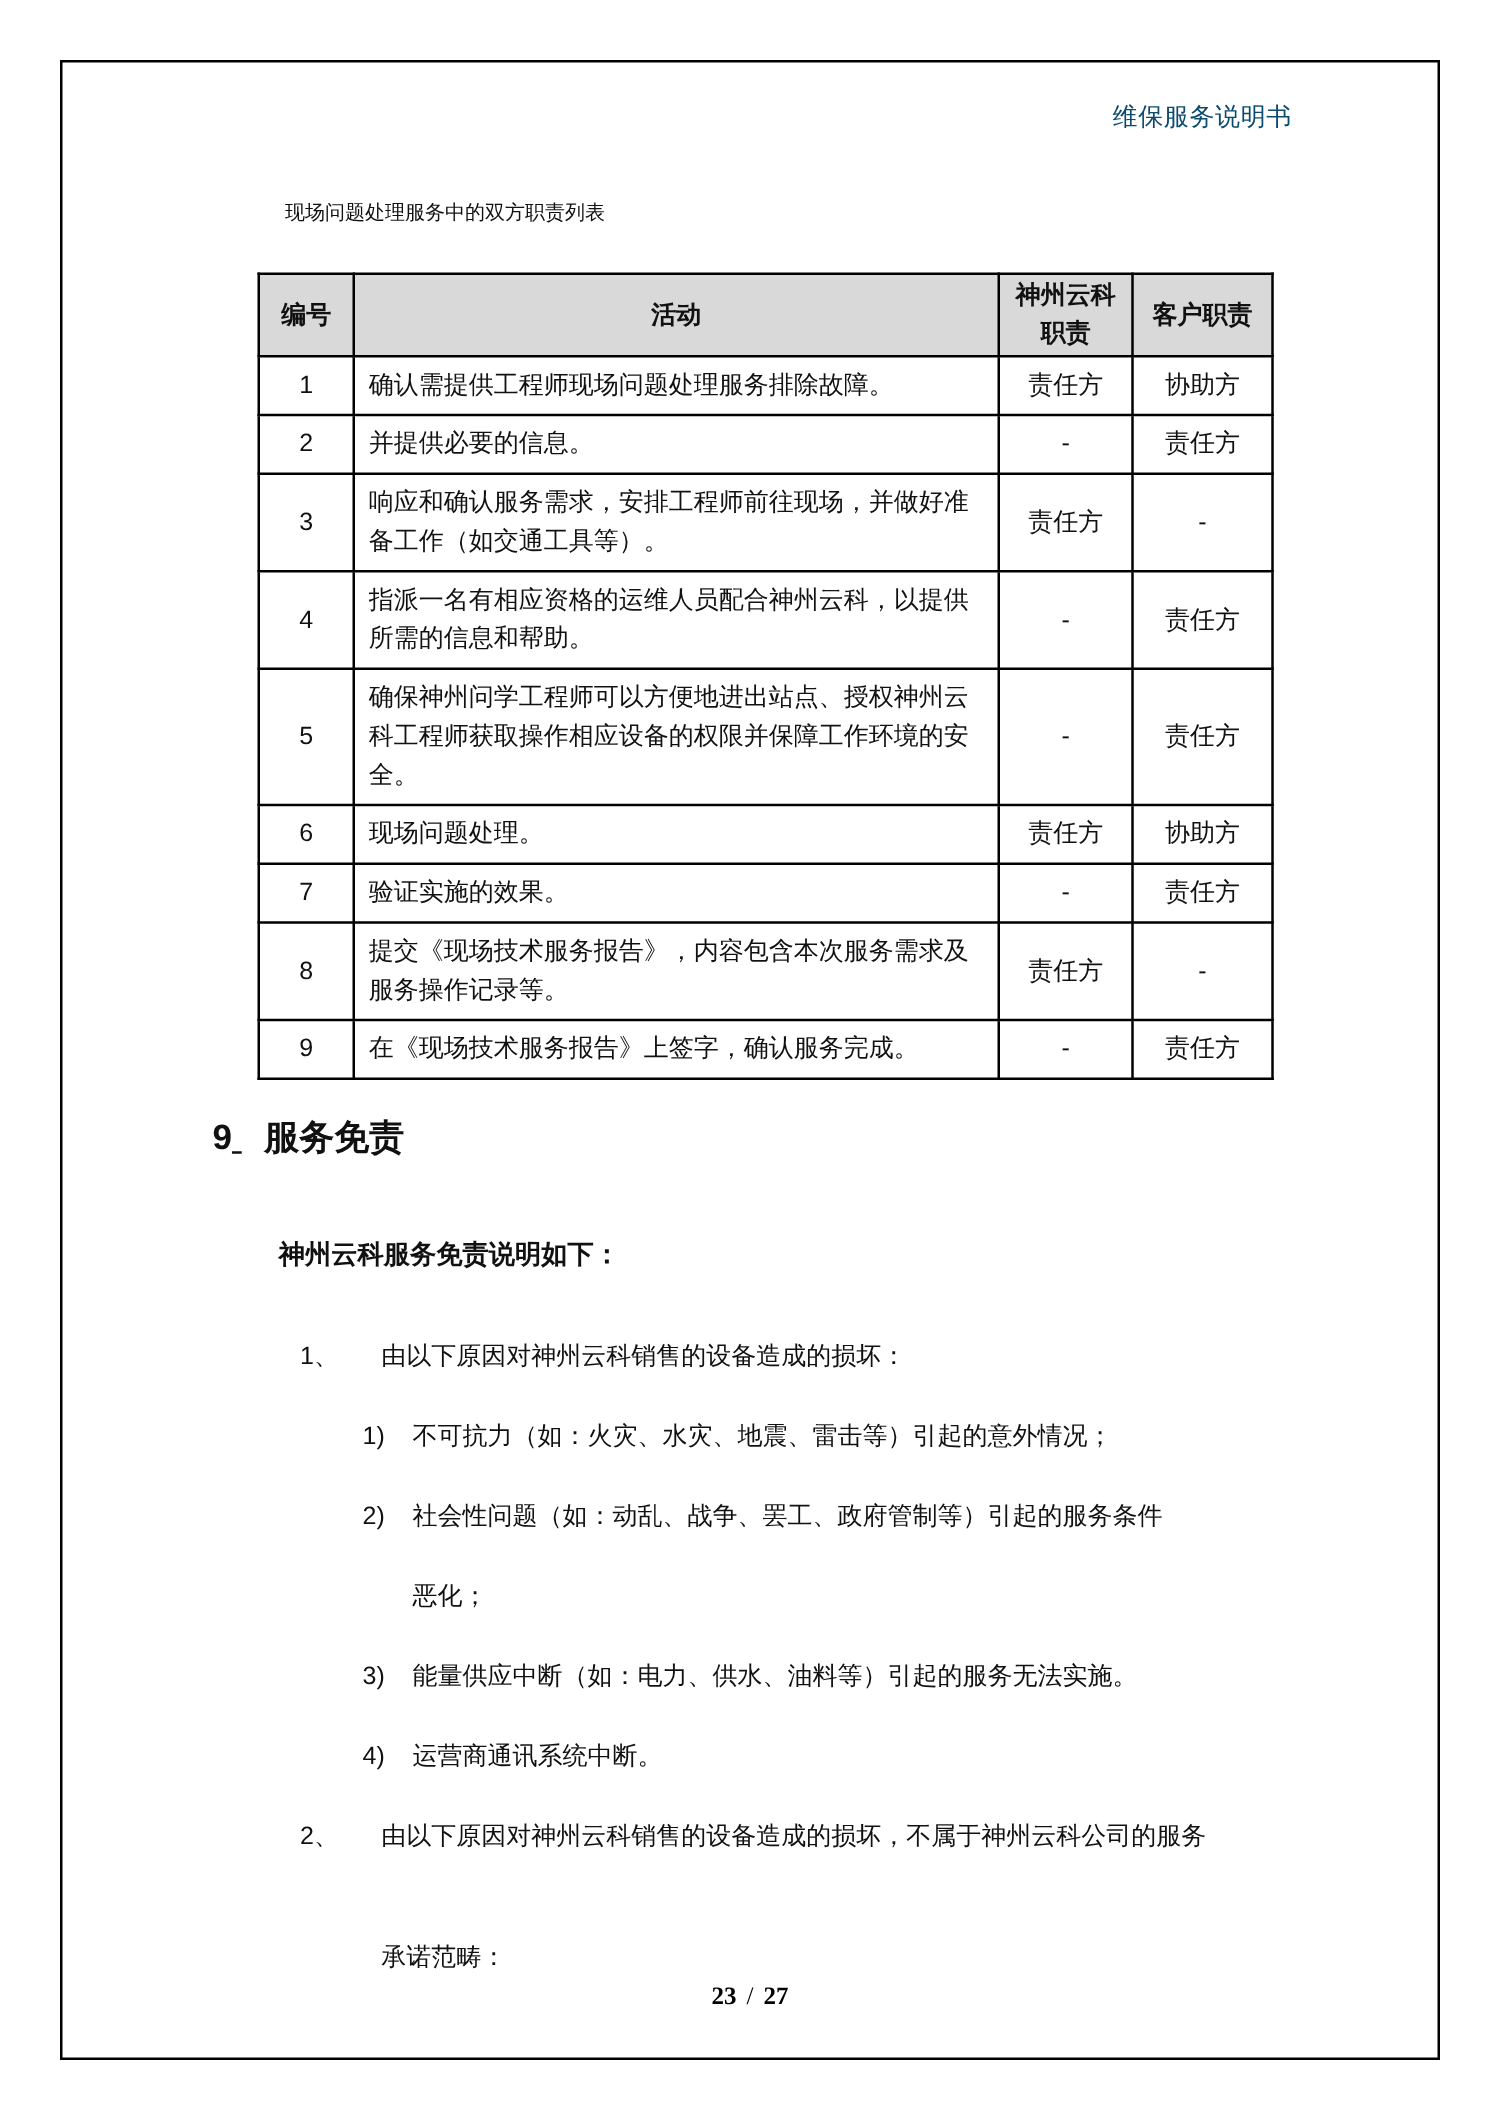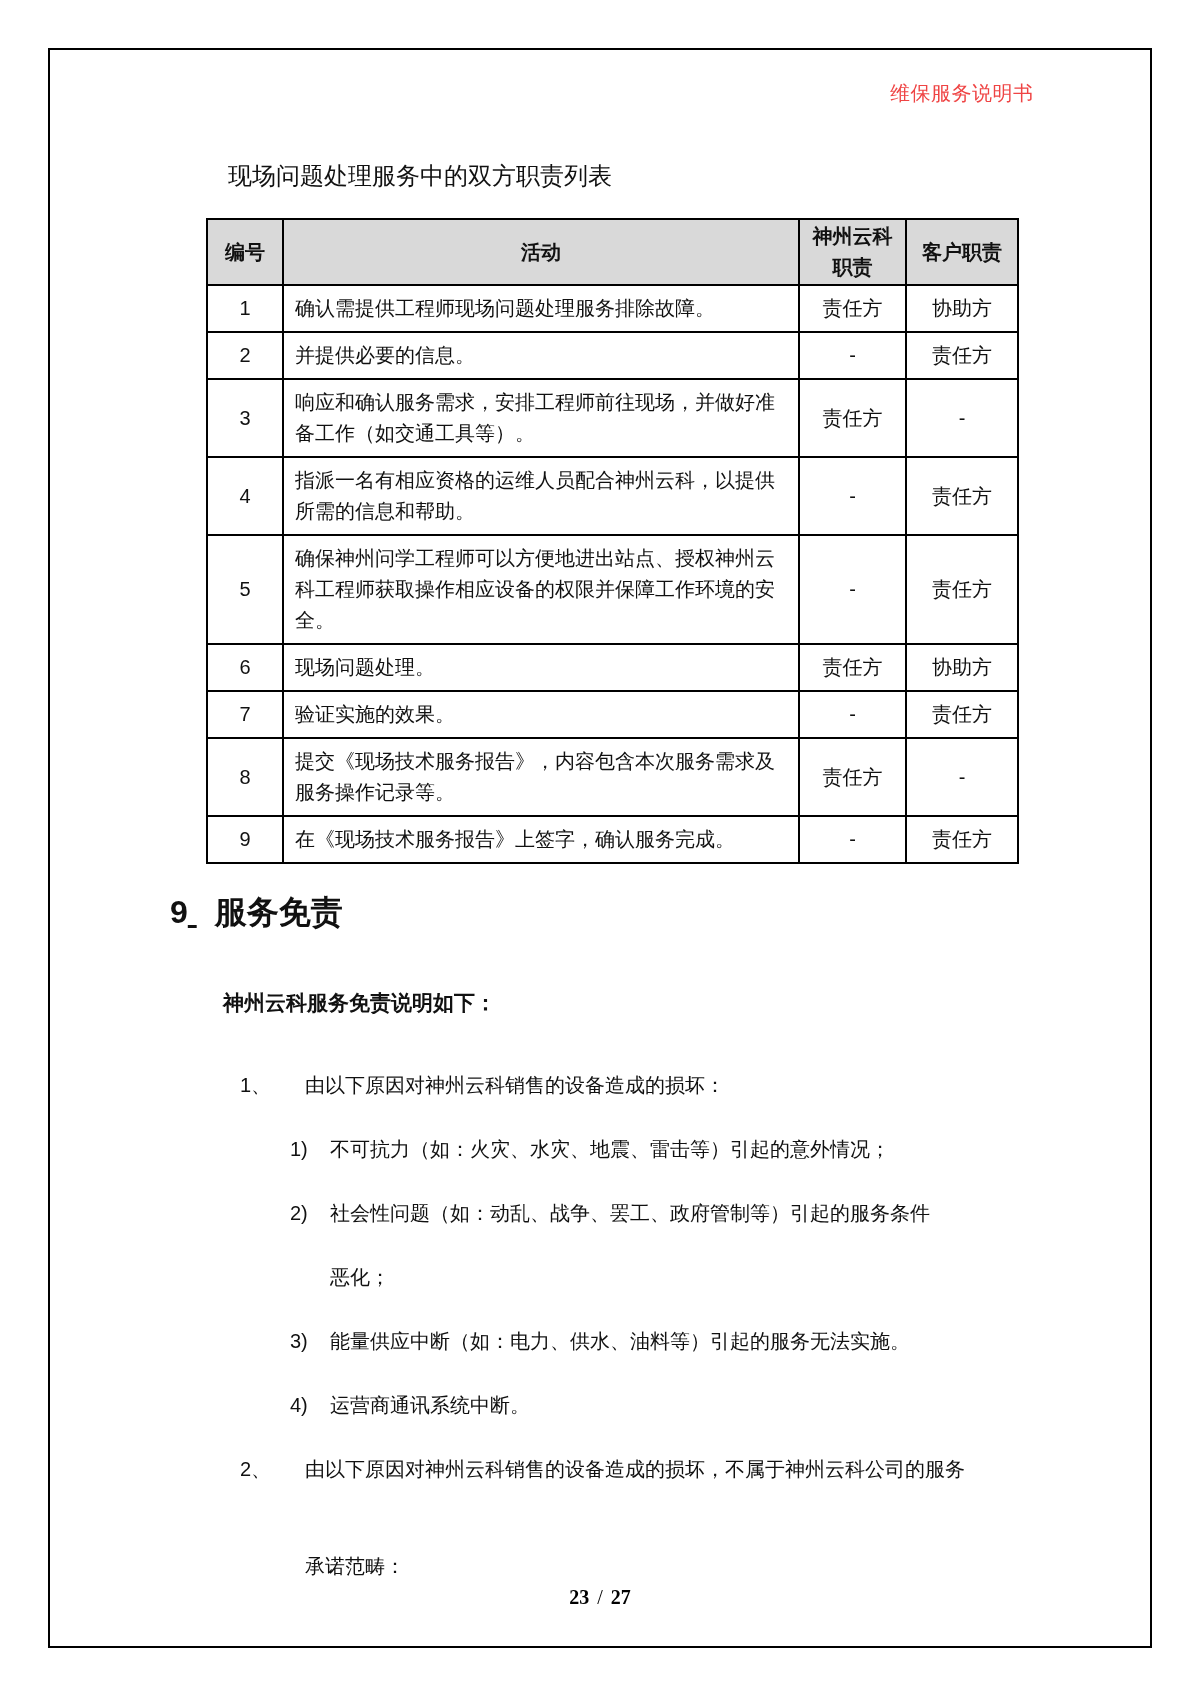--- a/index.html
+++ b/index.html
@@ -7,38 +7,38 @@
     position:relative;width:1200px;height:1698px;background:#ffffff;overflow:hidden;
     font-family:"Liberation Sans","DejaVu Sans",sans-serif;color:#111;
   }
   .frame{
     position:absolute;left:48px;top:48px;width:1104px;height:1600px;
     box-sizing:border-box;border:2px solid #000;
   }
   .doc-header{
     position:absolute;left:890px;top:80px;
     font-family:"Liberation Serif","DejaVu Serif",serif;
-    font-size:20px;letter-spacing:0.5px;color:#ef4444;
+    font-size:20px;letter-spacing:0.5px;color:#0c4a6e;
   }
-  .table-label{position:absolute;left:228px;top:160px;font-size:24px;}
+  .table-label{position:absolute;left:228px;top:160px;font-size:16px;}
   table.resp{
     position:absolute;left:206px;top:218px;width:811px;
     border-collapse:collapse;table-layout:fixed;border:2px solid #0369a1;
   }
   table.resp th,table.resp td{
     border:2px solid #000;font-size:20px;line-height:31px;vertical-align:middle;
   }
   table.resp thead th{
     background:var(--hdr-bg,#d9d9d9);font-weight:bold;text-align:center;
     white-space:pre-line;padding:1px 0;height:62px;
   }
   table.resp td{padding:7px 0;text-align:center;}
   table.resp td.c-act{text-align:left;padding:7px 22px 7px 11px;}
   .section-heading{
-    position:absolute;left:170px;top:891px;font-size:32px;font-weight:bold;white-space:nowrap;text-decoration:underline;
+    position:absolute;left:170px;top:891px;font-size:28px;font-weight:bold;white-space:nowrap;text-decoration:underline;
   }
   .section-heading .num{display:inline-block;}
   .section-heading .ttl{display:inline-block;margin-left:18px;}
   .bold-intro{position:absolute;left:223px;top:989px;font-size:21px;font-weight:bold;}
   .dline{position:absolute;font-size:20px;line-height:31px;white-space:nowrap;}
   .dline .marker{display:inline-block;}
   .dline .marker.l1{width:65px;}
   .dline .marker.l2{width:40px;}
   .footer{
     position:absolute;left:0;top:1586px;width:1200px;text-align:center;

